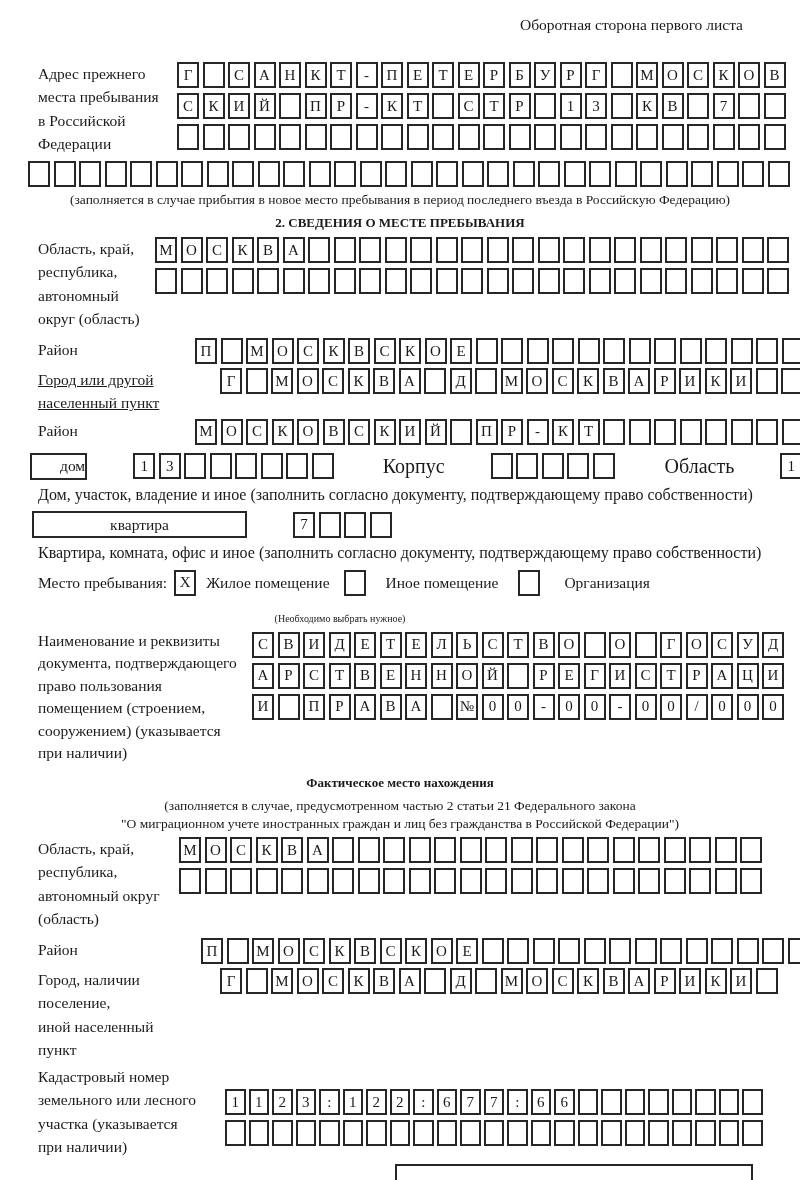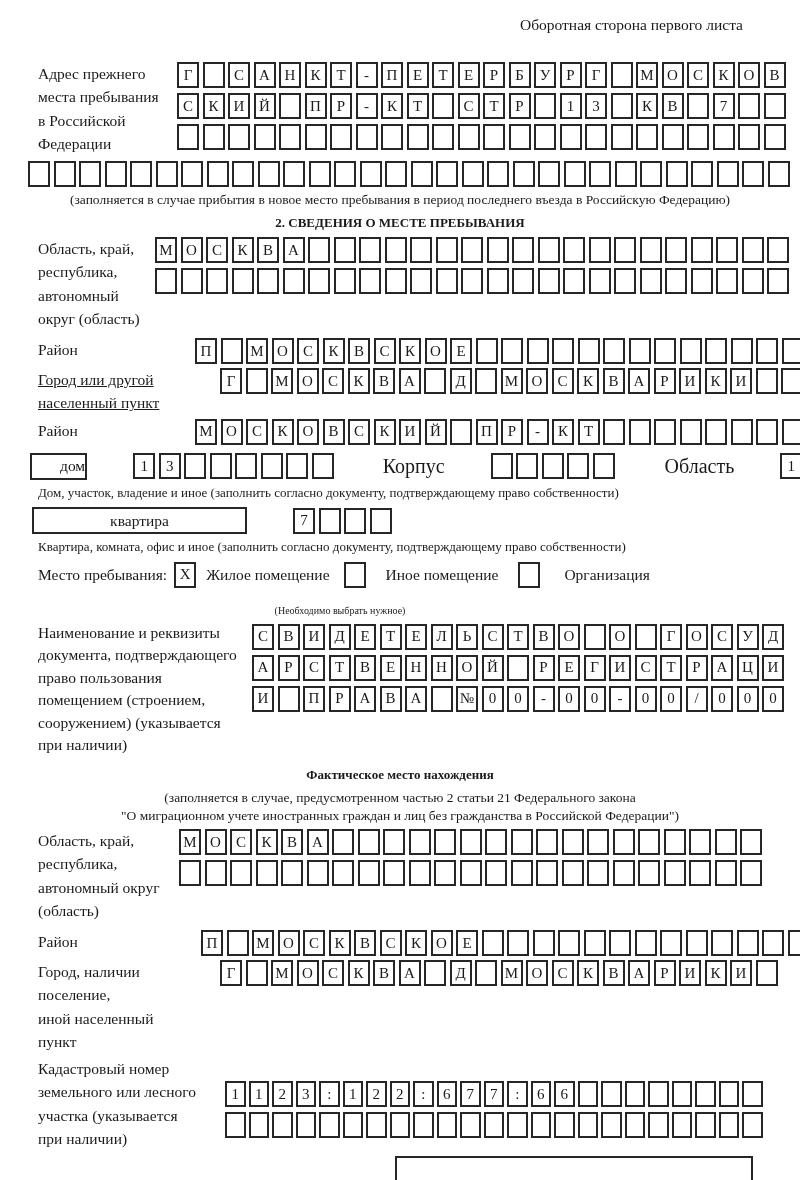--- a/index.html
+++ b/index.html
@@ -27,21 +27,21 @@
 
   .w-prev{width:139px;}
   .w-reg{width:117px;}
   .w-city{width:142px;text-decoration:underline;}
   .w-doc{width:214px;}
   .w-reg2{width:141px;}
   .w-dist2{width:123px;}
   .w-city2{width:142px;}
   .w-cad{width:187px;}
 
-  .caption{font-size:13px;margin-left:38px;line-height:1.35;}
+  .caption{font-size:16px;margin-left:38px;line-height:1.35;}
   .caption-center{font-size:13.5px;text-align:center;line-height:1.35;}
   .section-title{font-weight:bold;font-size:13px;text-align:center;}
   .widebox{
     box-sizing:border-box;border:2px solid #262626;height:27px;
     display:flex;align-items:center;justify-content:center;font-size:15.5px;background:#fff;
   }
   .inline-label{font-size:20px;line-height:27px;}
   .mt4{margin-top:4px;} .mt6{margin-top:6px;} .mt8{margin-top:8px;}
   .mt10{margin-top:10px;} .mt20{margin-top:28px;}
 

